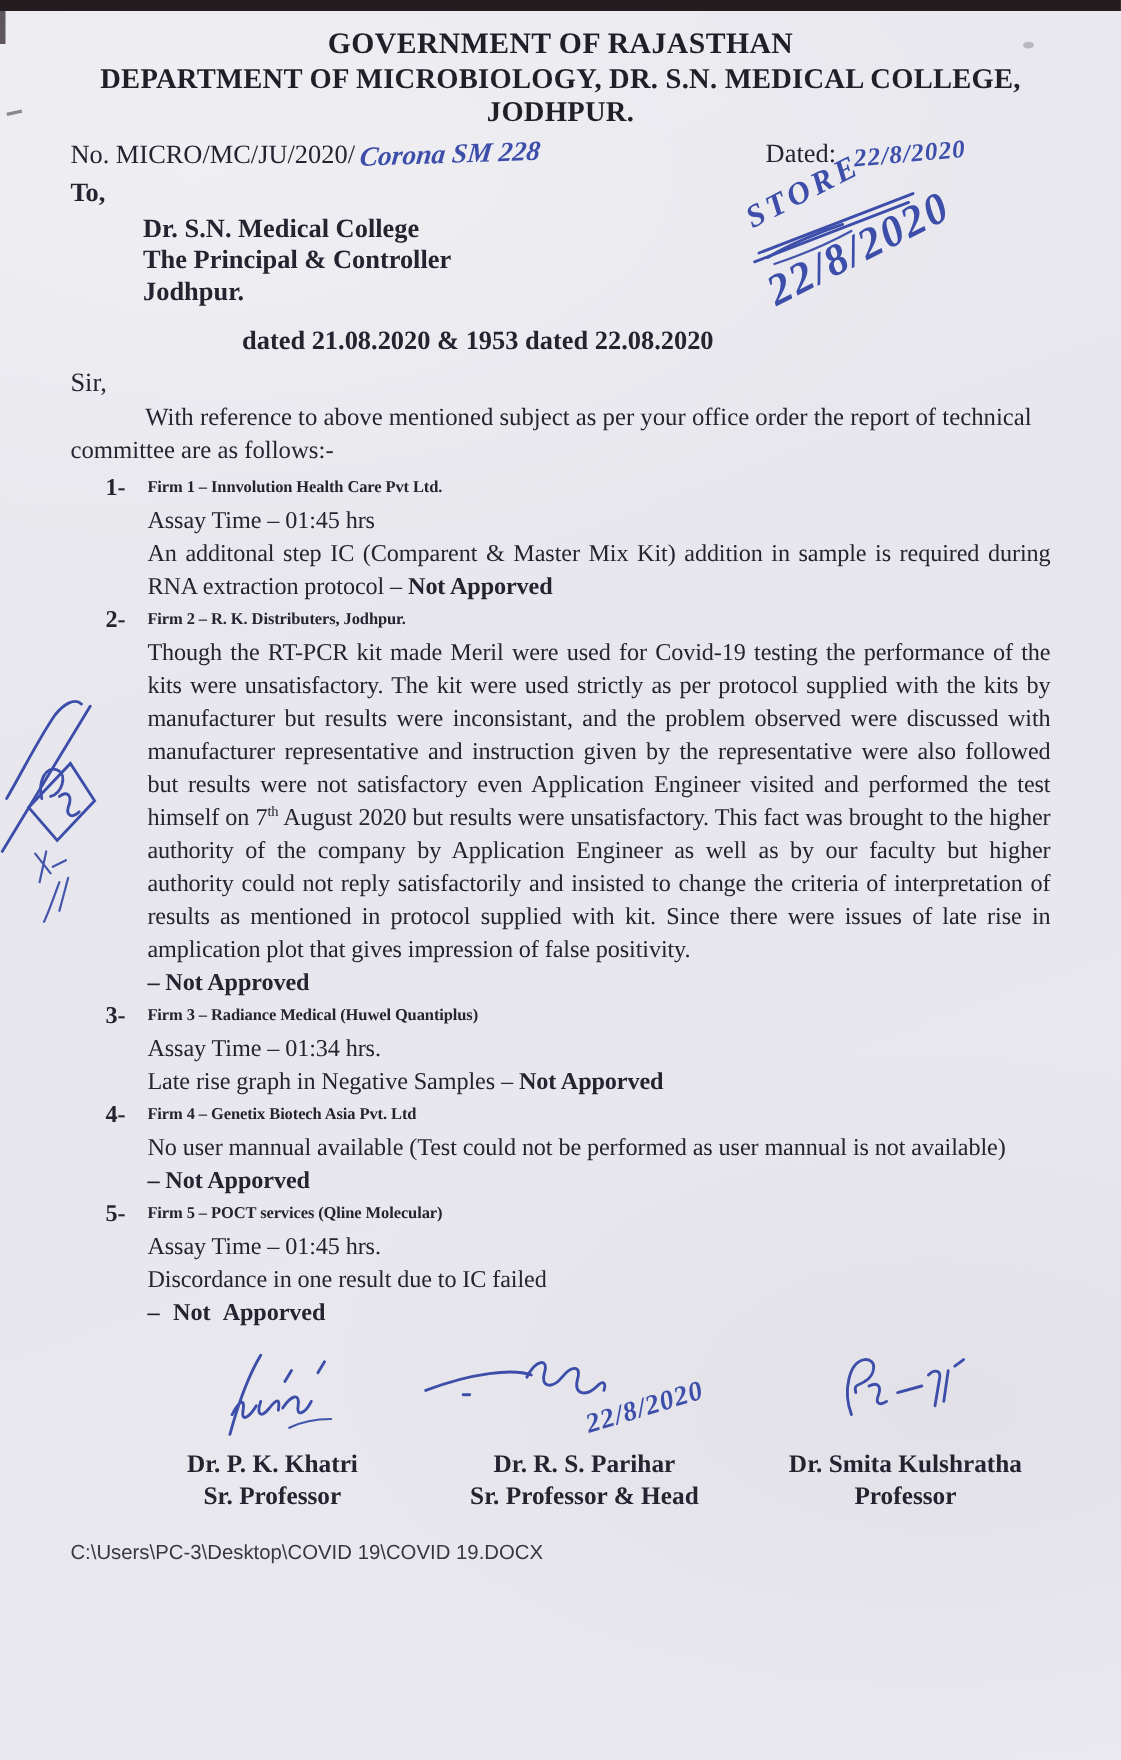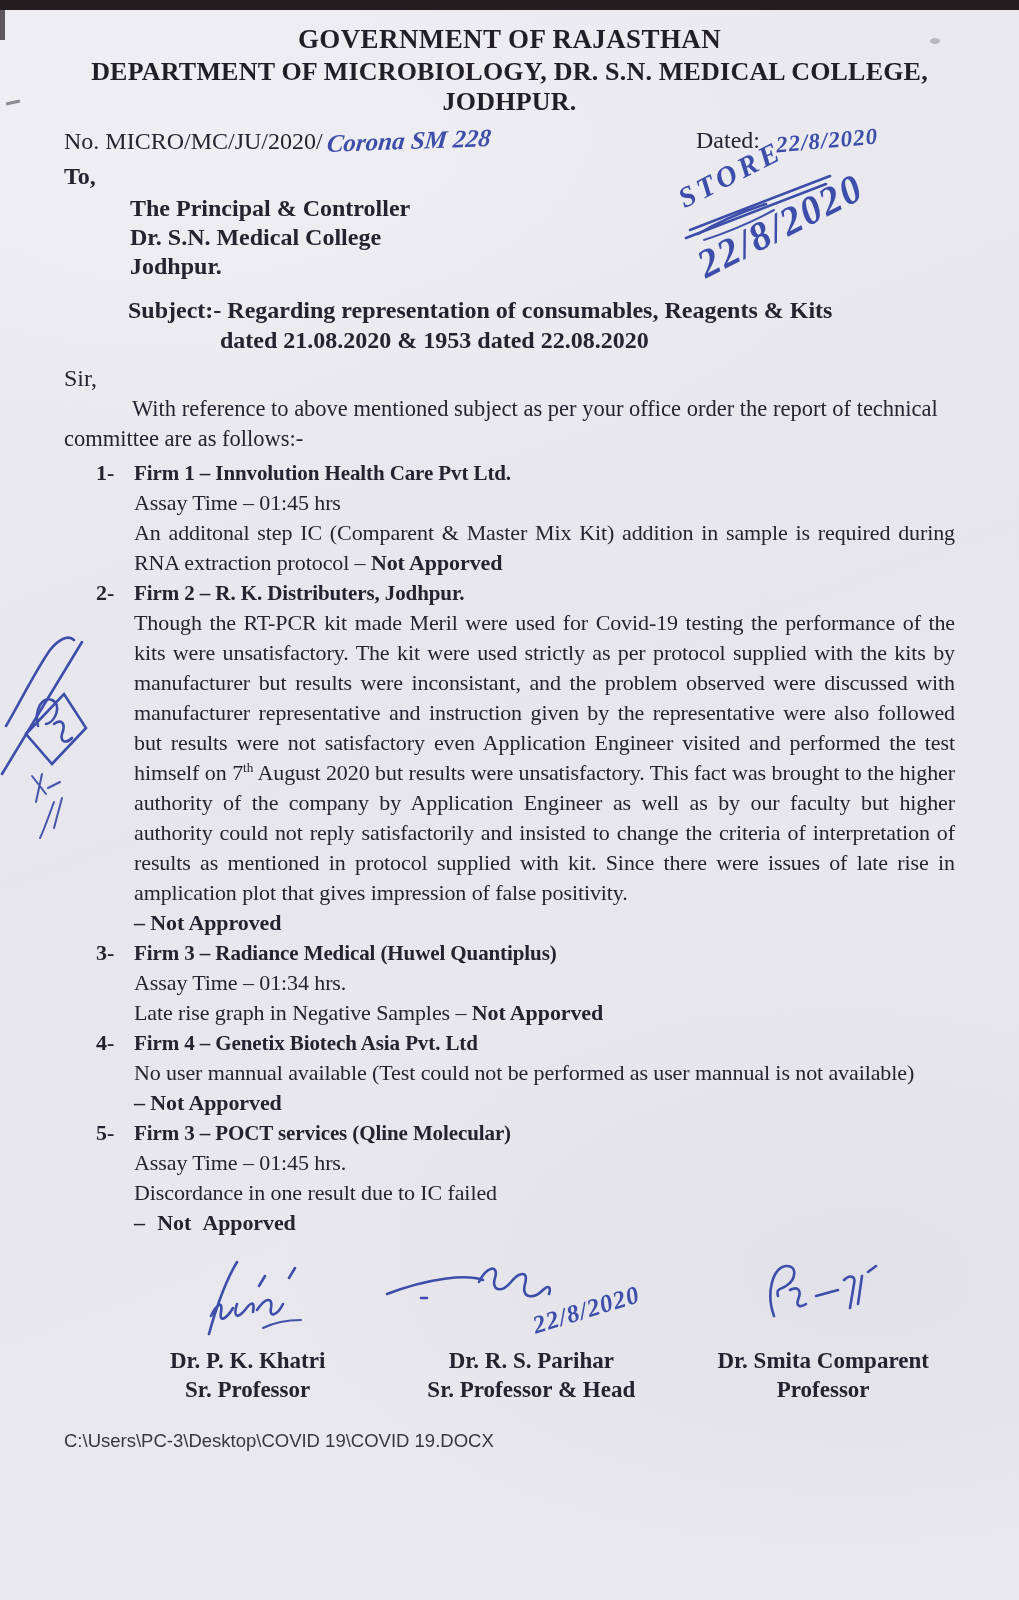--- a/index.html
+++ b/index.html
@@ -44,21 +44,21 @@
   .indent2{margin-left:102px;}
   .indent3{margin-left:92px;}
 
   .salutation{font-size:24px;margin-top:10px;}
   .intro{font-size:22.5px;line-height:30px;text-indent:68px;width:888px;margin:2px 0 4px;}
 
   .firms{margin-top:2px;}
   .item{display:flex;font-size:22px;line-height:30px;letter-spacing:-0.1px;}
   .num{flex:none;width:38px;margin-left:32px;font-weight:bold;}
   .content{width:822px;}
-  .ftitle{font-weight:bold;font-size:21px;}
+  .ftitle{font-weight:bold;font-size:15px;}
   .just{text-align:justify;}
   b{font-weight:bold;}
   .stretch{word-spacing:7px;}
 
   .sigs{display:flex;margin-top:16px;}
   .sig-col{width:300px;text-align:center;position:relative;}
   .sig-col.c1{margin-left:60px;}
   .sig-col.c2{margin-left:10px;}
   .sig-col.c3{margin-left:10px;width:320px;}
   .sig-draw{height:92px;position:relative;}
@@ -88,37 +88,36 @@
 
   <div class="refline">
     <span>No. MICRO/MC/JU/2020/</span><span class="hand ref-hand">Corona SM 228</span>
     <span class="dated">
       <span>Dated:</span><span class="hand dated-hand">22/8/2020</span>
     </span>
   </div>
 
   <div class="to-label">To,</div>
   <div class="addressee">
+    <div>Dr. S.N. Medical College</div>
     <div>The Principal &amp; Controller</div>
-    <div>Dr. S.N. Medical College</div>
     <div>Jodhpur.</div>
   </div>
 
   <div class="stamp">
     <span class="word">STORE</span>
     <span class="sdate">22/8/2020</span>
     <svg width="340" height="170" viewBox="0 0 340 170">
       <path class="ink" d="M38,128 L178,74"></path>
       <path class="ink" d="M42,120 L182,66 M50,124 C70,112 100,100 118,94"></path>
       <path class="ink-thin" d="M56,130 C80,122 104,112 126,100"></path>
     </svg>
   </div>
 
   <div class="subject-block">
-    <div>Subject:- Regarding representation of consumables, Reagents &amp; Kits</div>
     <div class="indent3">dated 21.08.2020 &amp; 1953 dated 22.08.2020</div>
   </div>
 
   <div class="salutation">Sir,</div>
   <p class="intro">With reference to above mentioned subject as per your office order the report of technical committee are as follows:-</p>
 
   <div class="firms">
 
     <div class="item">
       <span class="num">1-</span>
@@ -152,21 +151,21 @@
       <div class="content">
         <div class="ftitle">Firm 4 – Genetix Biotech Asia Pvt. Ltd</div>
         <div>No user mannual available (Test could not be performed as user mannual is not available)</div>
         <div><b>– Not Apporved</b></div>
       </div>
     </div>
 
     <div class="item">
       <span class="num">5-</span>
       <div class="content">
-        <div class="ftitle">Firm 3 – POCT services (Qline Molecular)</div>
+        <div class="ftitle">Firm 5 – POCT services (Qline Molecular)</div>
         <div>Assay Time – 01:45 hrs.</div>
         <div>Discordance in one result due to IC failed</div>
         <div class="stretch"><b>– Not Apporved</b></div>
       </div>
     </div>
   </div>
 
   <div class="sigs">
     <div class="sig-col c1">
       <div class="sig-draw">
@@ -194,21 +193,21 @@
     </div>
 
     <div class="sig-col c3">
       <div class="sig-draw">
         <svg width="170" height="80" viewBox="0 0 170 80">
           <path class="ink" d="M36,62 C28,40 34,14 48,12 C60,11 58,26 48,32 C42,36 38,34 40,42"></path>
           <path class="ink" d="M52,36 C60,32 64,36 60,46 C58,52 62,54 68,50"></path>
           <path class="ink" d="M78,42 L100,36 M106,26 C112,20 118,22 116,30 L112,54 M124,22 L120,50 M130,18 L138,12"></path>
         </svg>
       </div>
-      <div class="sig-name">Dr. Smita Comparent</div>
+      <div class="sig-name">Dr. Smita Kulshratha</div>
       <div class="sig-title">Professor</div>
     </div>
   </div>
 
   <div class="footer-path">C:\Users\PC-3\Desktop\COVID 19\COVID 19.DOCX</div>
 
   <div class="margin-sig">
     <svg width="96" height="250" viewBox="0 0 96 250">
       <path class="ink" d="M6,168 L86,36"></path>
       <path class="ink" d="M10,120 C24,96 40,64 54,44 C62,34 72,28 78,34"></path>

